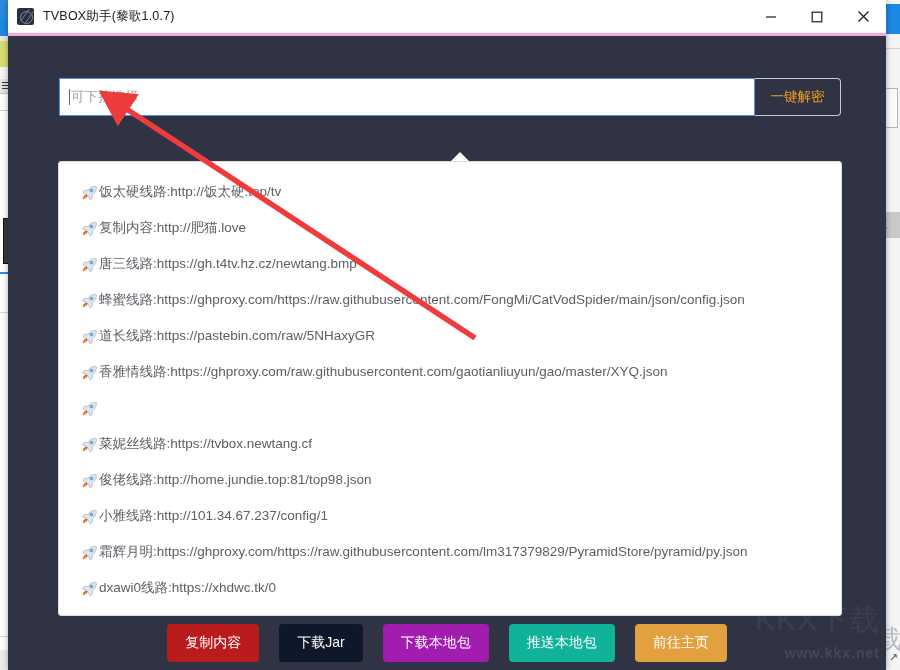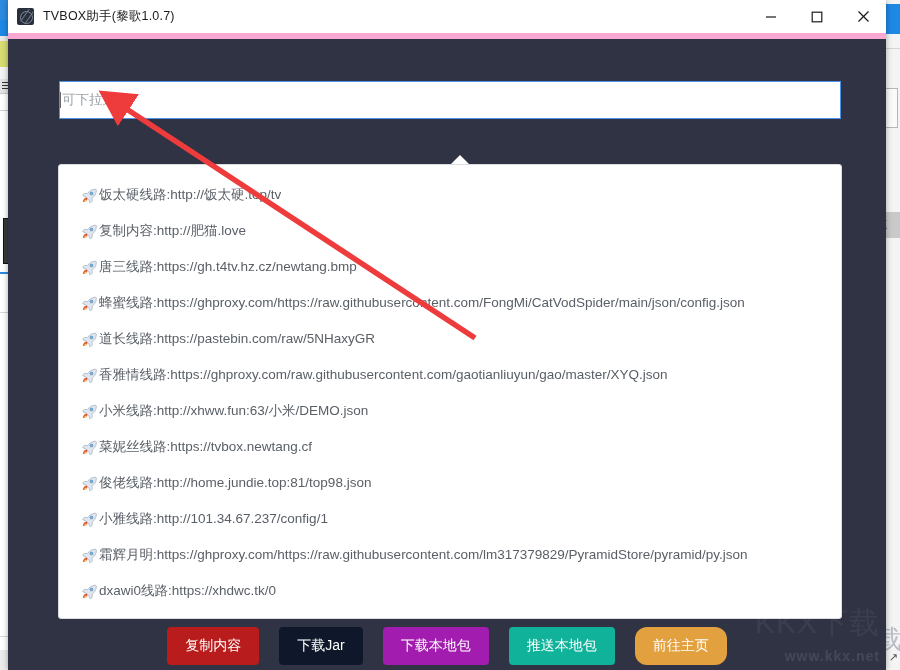--- a/index.html
+++ b/index.html
@@ -164,21 +164,21 @@
     background: #2f3344;
     box-shadow: 0 0 6px rgba(0,0,0,0.35);
   }
 
   .titlebar {
     position: relative;
     height: 33px;
     background: #ffffff;
     display: flex;
     align-items: center;
-    border-bottom: 6px solid #f9a8d4;
+    border-bottom: 3px solid #f9a8d4;
   }
   .title-icon {
     width: 17px; height: 17px;
     margin-left: 9px;
     margin-right: 9px;
     background: #2a2f3c;
     border-radius: 2px;
     position: relative;
     flex: none;
     overflow: hidden;
@@ -238,20 +238,21 @@
     width: 782px;
     height: 38px;
   }
   .search-input {
     flex: 1;
     background: #ffffff;
     border: 1px solid #4d92e8;
     box-sizing: border-box;
     display: flex;
     align-items: center;
+    padding-left: 9px;
     position: relative;
   }
   .search-input .caret {
     width: 1px;
     height: 16px;
     background: #6b6b6b;
     margin-right: 1px;
   }
   .search-input .ph {
     font-size: 13.5px;
@@ -435,20 +436,21 @@
       </div>
     </div>
 
     <div class="body-area">
 
       <div class="search-row">
         <div class="search-input">
           <span class="caret"></span>
           <span class="ph">可下拉选择</span>
         </div>
+        <div class="decrypt-btn">一键解密</div>
       </div>
 
       <div class="caret-up"></div>
 
       <div class="dropdown">
         <ul class="dd-list" id="dd-list">
             <li class="dd-item">
               <span class="rocket">
                 <svg viewBox="0 0 16 16" width="15" height="15">
   <path d="M14.6 1.4C12.1 1.2 9.3 2.3 7.3 4.3L5.6 6 3.3 5.6c-.3 0-.6.1-.8.3L.9 7.6c-.3.3-.2.7.2.8l2.5.8 3.9 3.9.8 2.5c.1.4.6.5.8.2l1.7-1.6c.2-.2.3-.5.3-.8l-.4-2.3 1.7-1.7c2-2 3.1-4.8 2.9-7.3 0-.3-.2-.5-.7-.7z" fill="#dfe6ef" stroke="#8b97a8" stroke-width=".55"></path>
@@ -516,21 +518,20 @@
             </li>
             <li class="dd-item">
               <span class="rocket">
                 <svg viewBox="0 0 16 16" width="15" height="15">
   <path d="M14.6 1.4C12.1 1.2 9.3 2.3 7.3 4.3L5.6 6 3.3 5.6c-.3 0-.6.1-.8.3L.9 7.6c-.3.3-.2.7.2.8l2.5.8 3.9 3.9.8 2.5c.1.4.6.5.8.2l1.7-1.6c.2-.2.3-.5.3-.8l-.4-2.3 1.7-1.7c2-2 3.1-4.8 2.9-7.3 0-.3-.2-.5-.7-.7z" fill="#dfe6ef" stroke="#8b97a8" stroke-width=".55"></path>
   <circle cx="10.1" cy="5.9" r="1.55" fill="#74b7ea" stroke="#3f6f94" stroke-width=".5"></circle>
   <path d="M5.2 10.7c-.9-.3-1.9 0-2.6.7-.8.8-1.1 2.1-1.3 3.3 1.2-.2 2.5-.5 3.3-1.3.7-.7 1-1.7.6-2.7z" fill="#f0552f" stroke="#b8391c" stroke-width=".5"></path>
   <path d="M3.1 12.8c.4-.4 1-.4 1.3 0 .4.4.4 1 0 1.3-.4.4-1.6.6-2 .7.1-.4.3-1.6.7-2z" fill="#fdd54d"></path>
 </svg>
               </span>
-              <span class="dd-label">小米线路:http://xhww.fun:63/小米/DEMO.json</span>
             </li>
             <li class="dd-item">
               <span class="rocket">
                 <svg viewBox="0 0 16 16" width="15" height="15">
   <path d="M14.6 1.4C12.1 1.2 9.3 2.3 7.3 4.3L5.6 6 3.3 5.6c-.3 0-.6.1-.8.3L.9 7.6c-.3.3-.2.7.2.8l2.5.8 3.9 3.9.8 2.5c.1.4.6.5.8.2l1.7-1.6c.2-.2.3-.5.3-.8l-.4-2.3 1.7-1.7c2-2 3.1-4.8 2.9-7.3 0-.3-.2-.5-.7-.7z" fill="#dfe6ef" stroke="#8b97a8" stroke-width=".55"></path>
   <circle cx="10.1" cy="5.9" r="1.55" fill="#74b7ea" stroke="#3f6f94" stroke-width=".5"></circle>
   <path d="M5.2 10.7c-.9-.3-1.9 0-2.6.7-.8.8-1.1 2.1-1.3 3.3 1.2-.2 2.5-.5 3.3-1.3.7-.7 1-1.7.6-2.7z" fill="#f0552f" stroke="#b8391c" stroke-width=".5"></path>
   <path d="M3.1 12.8c.4-.4 1-.4 1.3 0 .4.4.4 1 0 1.3-.4.4-1.6.6-2 .7.1-.4.3-1.6.7-2z" fill="#fdd54d"></path>
 </svg>
               </span>
@@ -584,21 +585,21 @@
       </div>
 
       <div class="app-watermark">KKX下载</div>
       <div class="app-watermark-url">www.kkx.net</div>
 
       <div class="btn-bar" id="btn-bar">
           <button class="action-btn" style="background: #b91c1c;">复制内容</button>
           <button class="action-btn" style="background: #0f172a;">下载Jar</button>
           <button class="action-btn" style="background: #a21caf;">下载本地包</button>
           <button class="action-btn" style="background: rgb(16, 179, 154);">推送本地包</button>
-          <button class="action-btn" style="background: rgb(227, 160, 63); border-radius: 12px;">前往主页</button>
+          <button class="action-btn" style="background: rgb(227, 160, 63);">前往主页</button>
         </div>
 
     </div>
   </div>
 
   <svg class="arrow-svg" viewBox="0 0 900 670">
     <defs>
       <marker id="ahead" markerWidth="7" markerHeight="7" refX="1.4" refY="3.5" orient="auto" markerUnits="strokeWidth">
         <polygon points="0,0 0,7 6.5,3.5" fill="#ee3b3b"></polygon>
       </marker>

